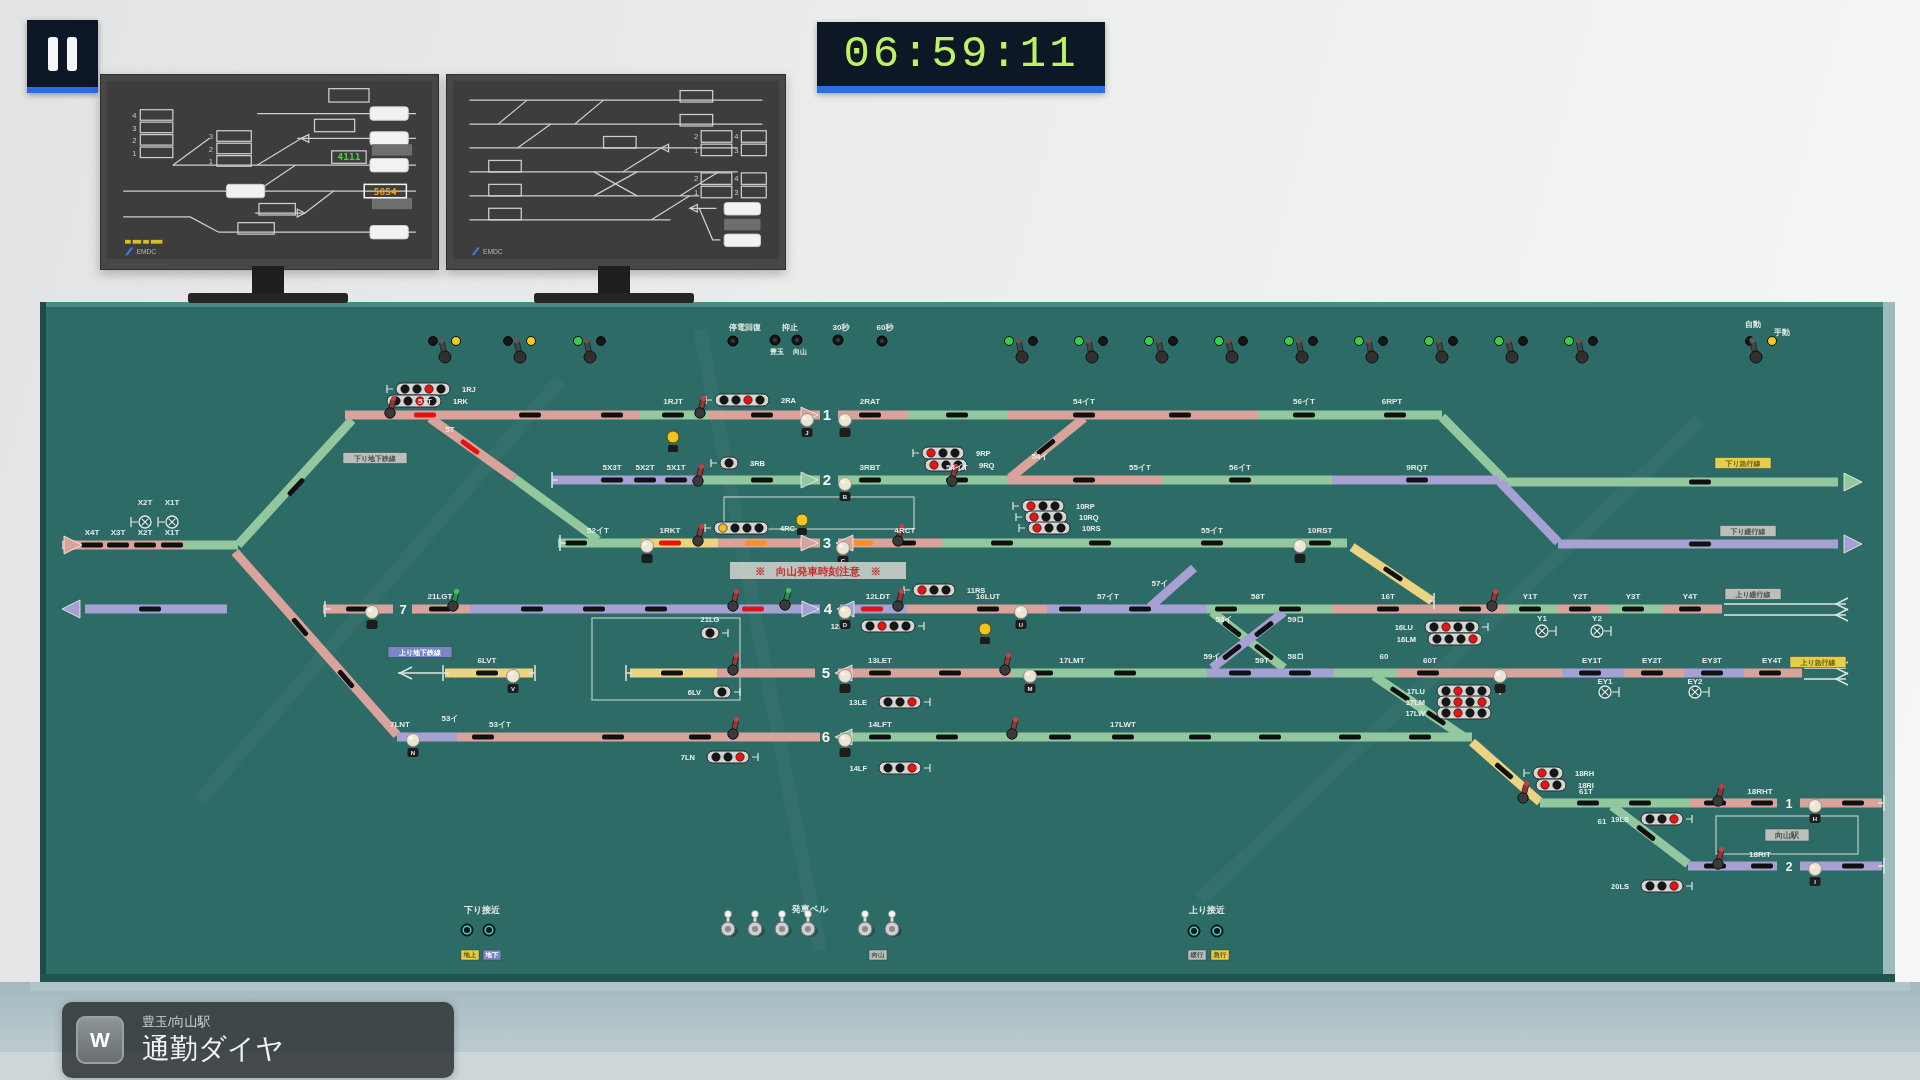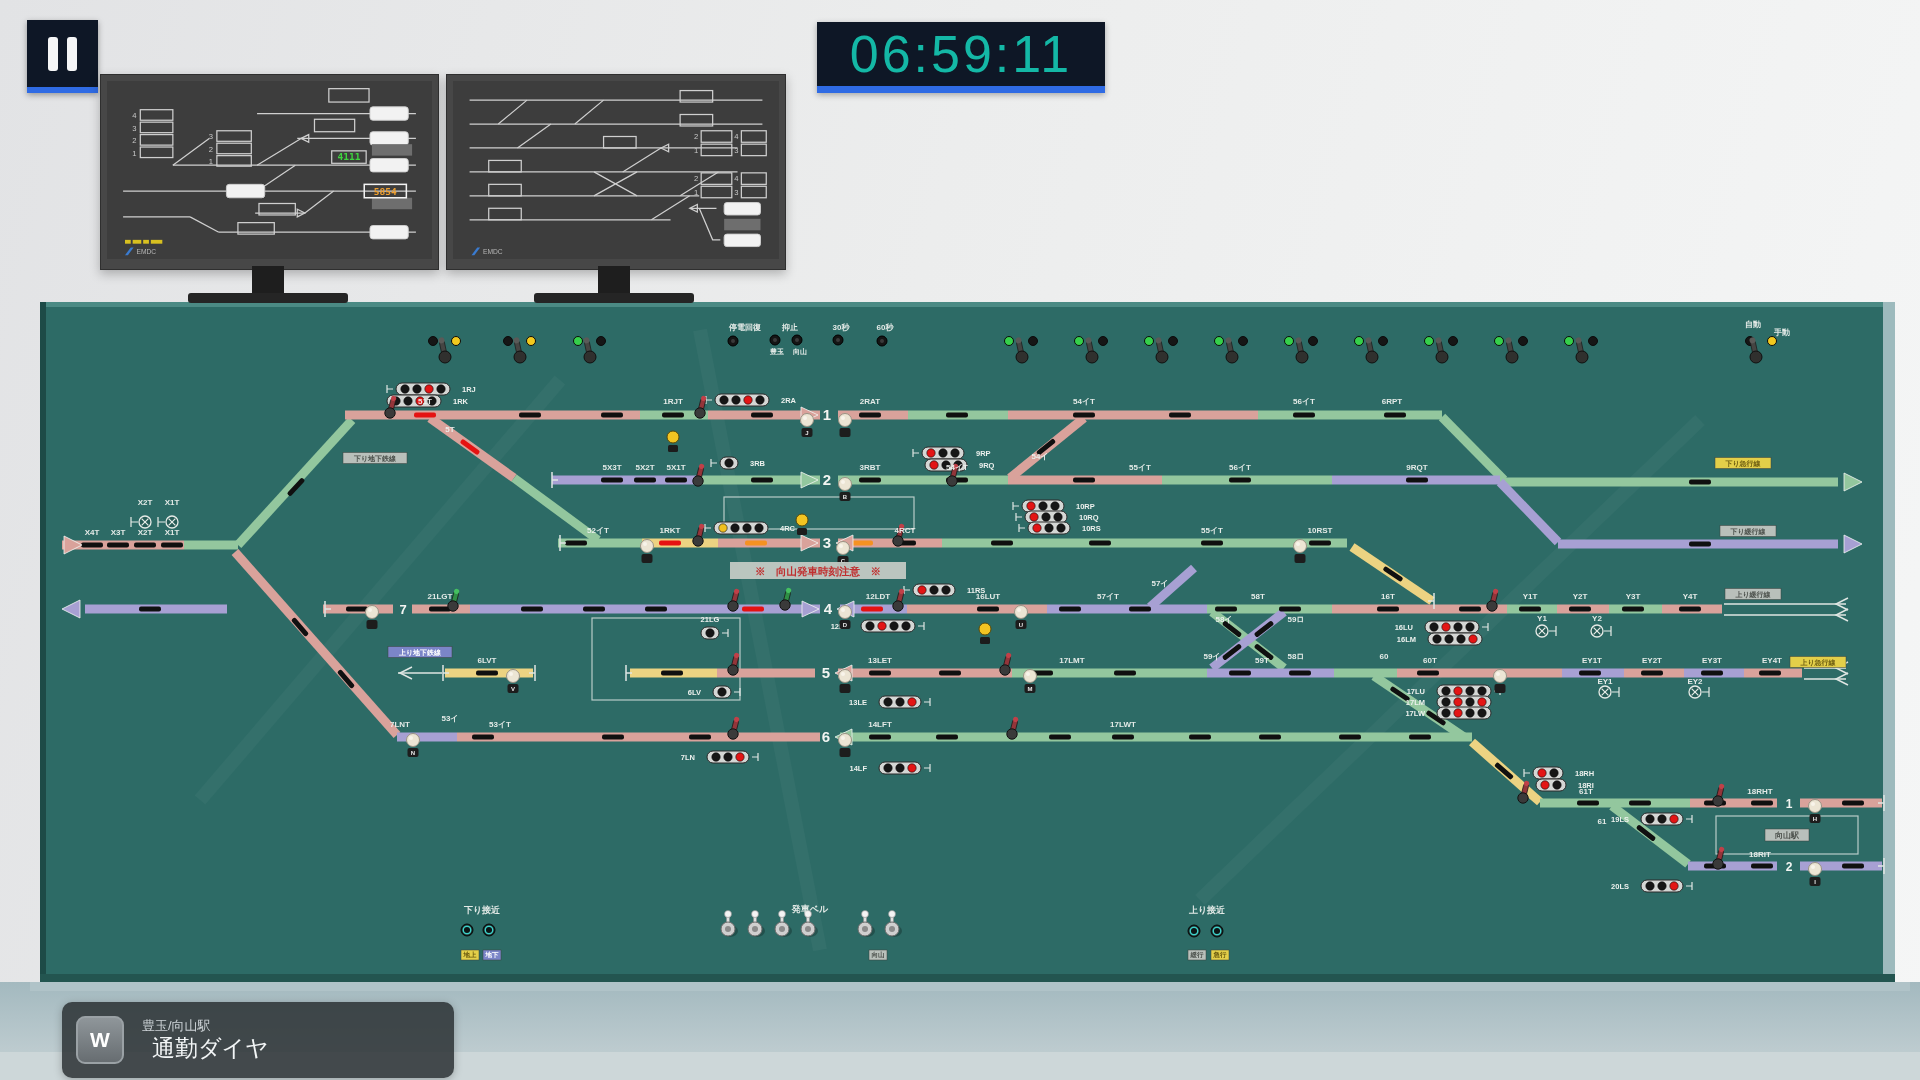--- a/index.html
+++ b/index.html
@@ -7,22 +7,22 @@
          background:linear-gradient(105deg,#e2e3e5 0%,#eceded 45%,#f5f6f6 100%);
          font-family:"Liberation Sans",sans-serif;}
   #board-svg{position:absolute;left:0;top:0;width:1920px;height:1080px;}
   
   .pause-btn{position:absolute;left:27px;top:20px;width:71px;height:67px;background:#0e1726;
              border-bottom:6px solid #2f6be4;display:flex;align-items:center;justify-content:center;gap:9px;
              box-shadow:0 2px 6px rgba(0,0,0,.35);cursor:pointer;}
   .pause-btn .bar{display:block;width:10px;height:34px;background:#f5f6f7;border-radius:3px;}
   
   .clock{position:absolute;left:817px;top:22px;width:288px;height:64px;background:#0e1726;
-         border-bottom:7px solid #2f6be4;color:#14b8a6;font-family:Liberation Sans, sans-serif;
-         font-size:52px;letter-spacing:3px;display:flex;align-items:center;justify-content:center;
+         border-bottom:7px solid #2f6be4;color:#bef264;font-family:Liberation Mono, monospace;
+         font-size:44px;letter-spacing:3px;display:flex;align-items:center;justify-content:center;
          box-shadow:0 2px 6px rgba(0,0,0,.3);}
   
   .monitor{position:absolute;background:#474747;border:1px solid #2f2f2f;padding:6px 6px 10px 6px;
            box-shadow:0 4px 10px rgba(0,0,0,.25);}
   .monitor svg{display:block;background:#3d3d3d;width:100%;height:100%;}
   .m1{left:100px;top:74px;width:325px;height:178px;}
   .m2{left:446px;top:74px;width:326px;height:178px;}
   .stand-neck{position:absolute;width:32px;height:28px;background:#1e1e1e;}
   .stand-base{position:absolute;width:160px;height:10px;background:#252525;border-radius:3px;}
   .mline{stroke:#cfcfcf;stroke-width:1.3;fill:none;}
@@ -35,21 +35,21 @@
   .mlogo{fill:#b5b5b5;font-size:7px;font-family:"Liberation Sans",sans-serif;}
   .myellow{fill:#d8c020;}
   
   .info-box{position:absolute;left:62px;top:1002px;width:392px;height:76px;border-radius:10px;
             background:rgba(38,44,47,.83);display:flex;align-items:center;box-shadow:0 2px 8px rgba(0,0,0,.25);}
   .keycap{width:44px;height:44px;margin-left:14px;border-radius:9px;flex:0 0 auto;
           background:linear-gradient(180deg,#8f969a,#676d71);border:2px solid #9aa1a5;
           color:#fff;font-size:21px;font-weight:bold;display:flex;align-items:center;justify-content:center;}
   .info-text{margin-left:18px;line-height:1.25;}
   .info-station{color:#ccd2d6;font-size:13px;}
-  .info-sched{color:#f2f5f6;font-size:23px;margin-left:10px;}
+  .info-sched{color:#f2f5f6;font-size:28px;}
   #board-svg text{font-family:"Liberation Sans",sans-serif;font-weight:700;}
 </style>
 </head>
 <body>
 
 <div class="stage">
 
   <svg id="board-svg" viewBox="0 0 1920 1080" preserveAspectRatio="none">
       <rect x="40" y="302" width="1855" height="680" fill="#2d6b66"></rect>
       <rect x="40" y="302" width="1855" height="5" fill="#4b8a84"></rect>

